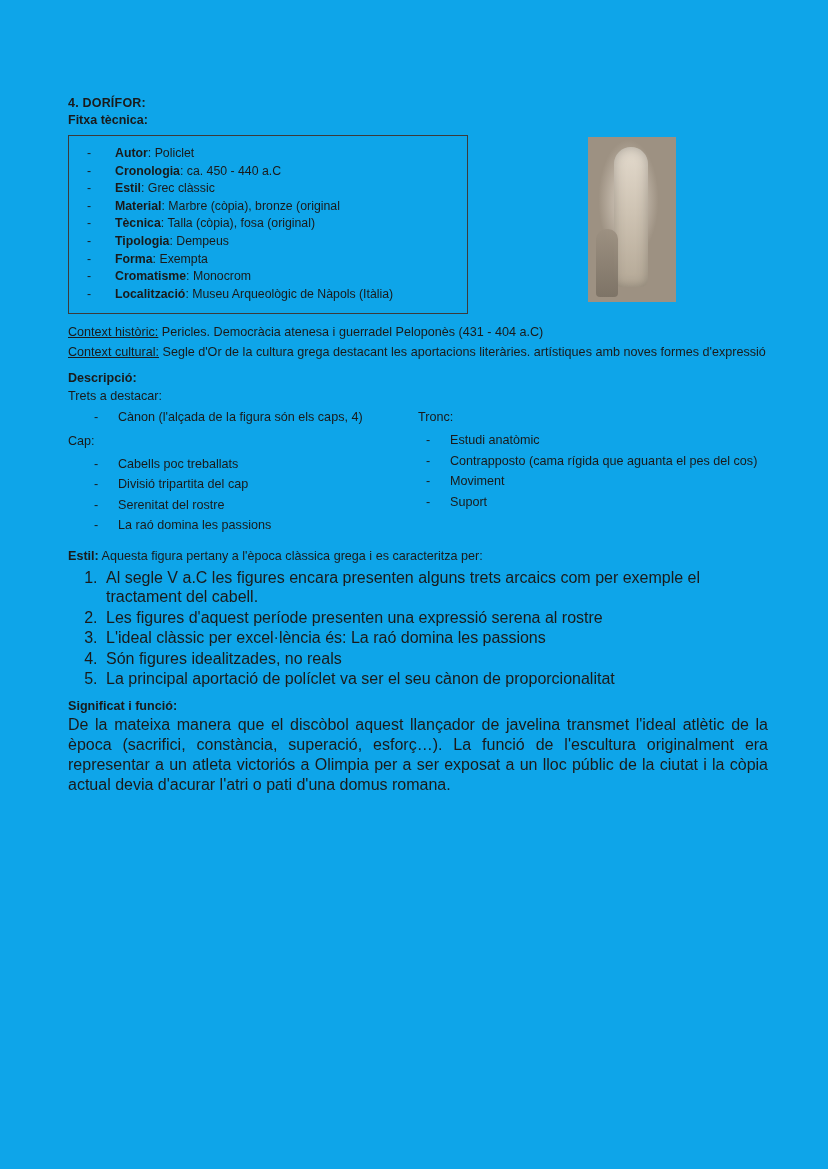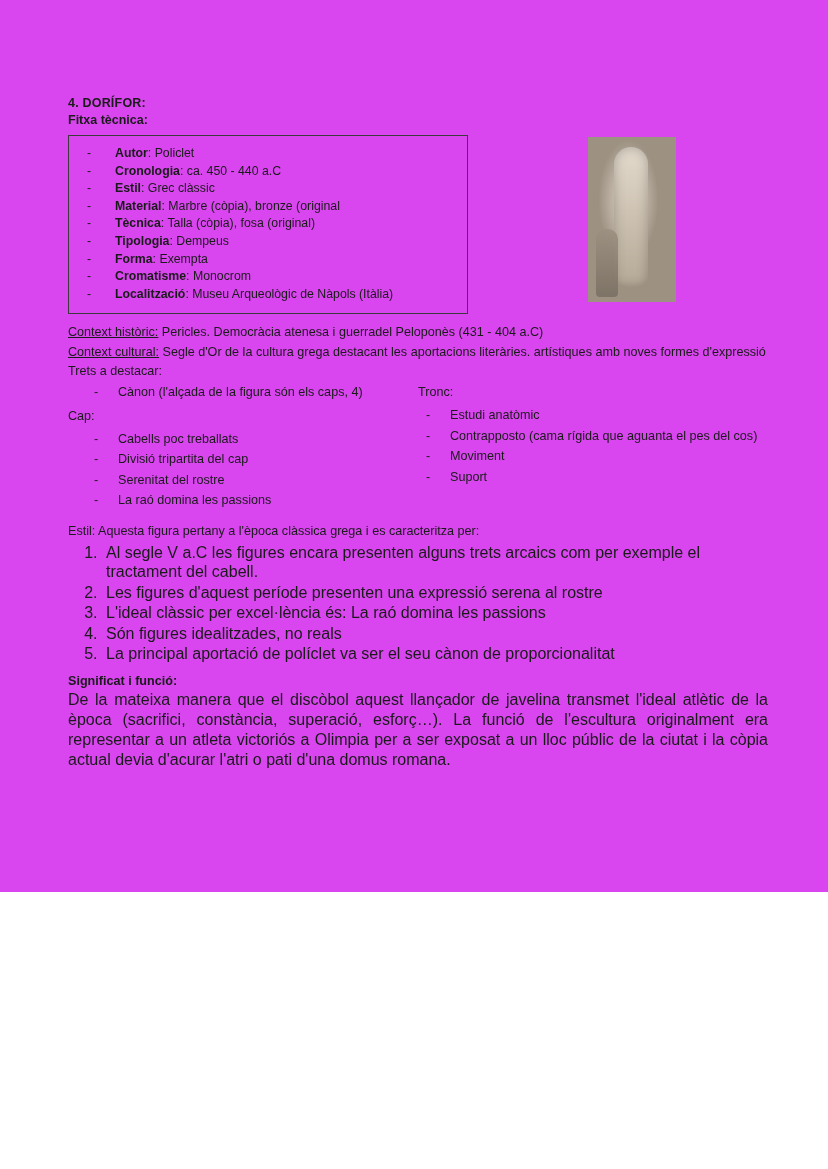--- a/index.html
+++ b/index.html
@@ -12,22 +12,22 @@
     height: 1169px;
     font-family: "Liberation Sans", sans-serif;
     color: #1a1a1a;
     position: relative;
     overflow: hidden;
   }
   .page {
     position: absolute;
     left: 0; top: 0;
     width: 828px;
-    height: 892px;
-    background: #d946ef;
+    height: 1169px;
+    background: #0ea5e9;
   }
   .content {
     position: absolute;
     left: 68px;
     top: 96px;
     width: 700px;
   }
   .h-title {
     font-size: 12.5px;
     font-weight: bold;
@@ -170,21 +170,21 @@
   .numlist li {
     margin-bottom: 1px;
     padding-left: 4px;
   }
   .para {
     font-size: 16px;
     line-height: 20px;
     text-align: justify;
     margin-top: 2px;
   }
-  .bold { font-weight: normal; }
+  .bold { font-weight: bold; }
 </style>
 </head>
 <body>
 
 <div class="page">
   <div class="content">
 
     <div class="h-title">4.  DORÍFOR:</div>
     <div class="h-sub">Fitxa tècnica:</div>
 
@@ -205,20 +205,21 @@
       <div class="statue"></div>
     </div>
 
     <div class="ctx">
       <span class="u">Context històric:</span><span> Pericles.  Democràcia atenesa i guerradel  Peloponès (431 - 404 a.C)</span>
     </div>
     <div class="ctx" style="margin-top:1px;">
       <span class="u">Context cultural:</span><span> Segle d'Or de la cultura grega destacant les aportacions literàries. artístiques amb noves formes d'expressió</span>
     </div>
 
+    <div class="sec-title">Descripció:</div>
     <div class="plain">Trets a destacar:</div>
 
     <div class="two-col">
       <div class="col-left">
         <ul class="dashlist">
           <li class="just"><span class="dash">-</span><span>Cànon (l'alçada de la figura són els caps, 4)</span></li>
         </ul>
         <div class="label-line">Cap:</div>
         <ul class="dashlist" style="margin-top:4px;">
           <li><span class="dash">-</span><span>Cabells poc treballats</span></li>

